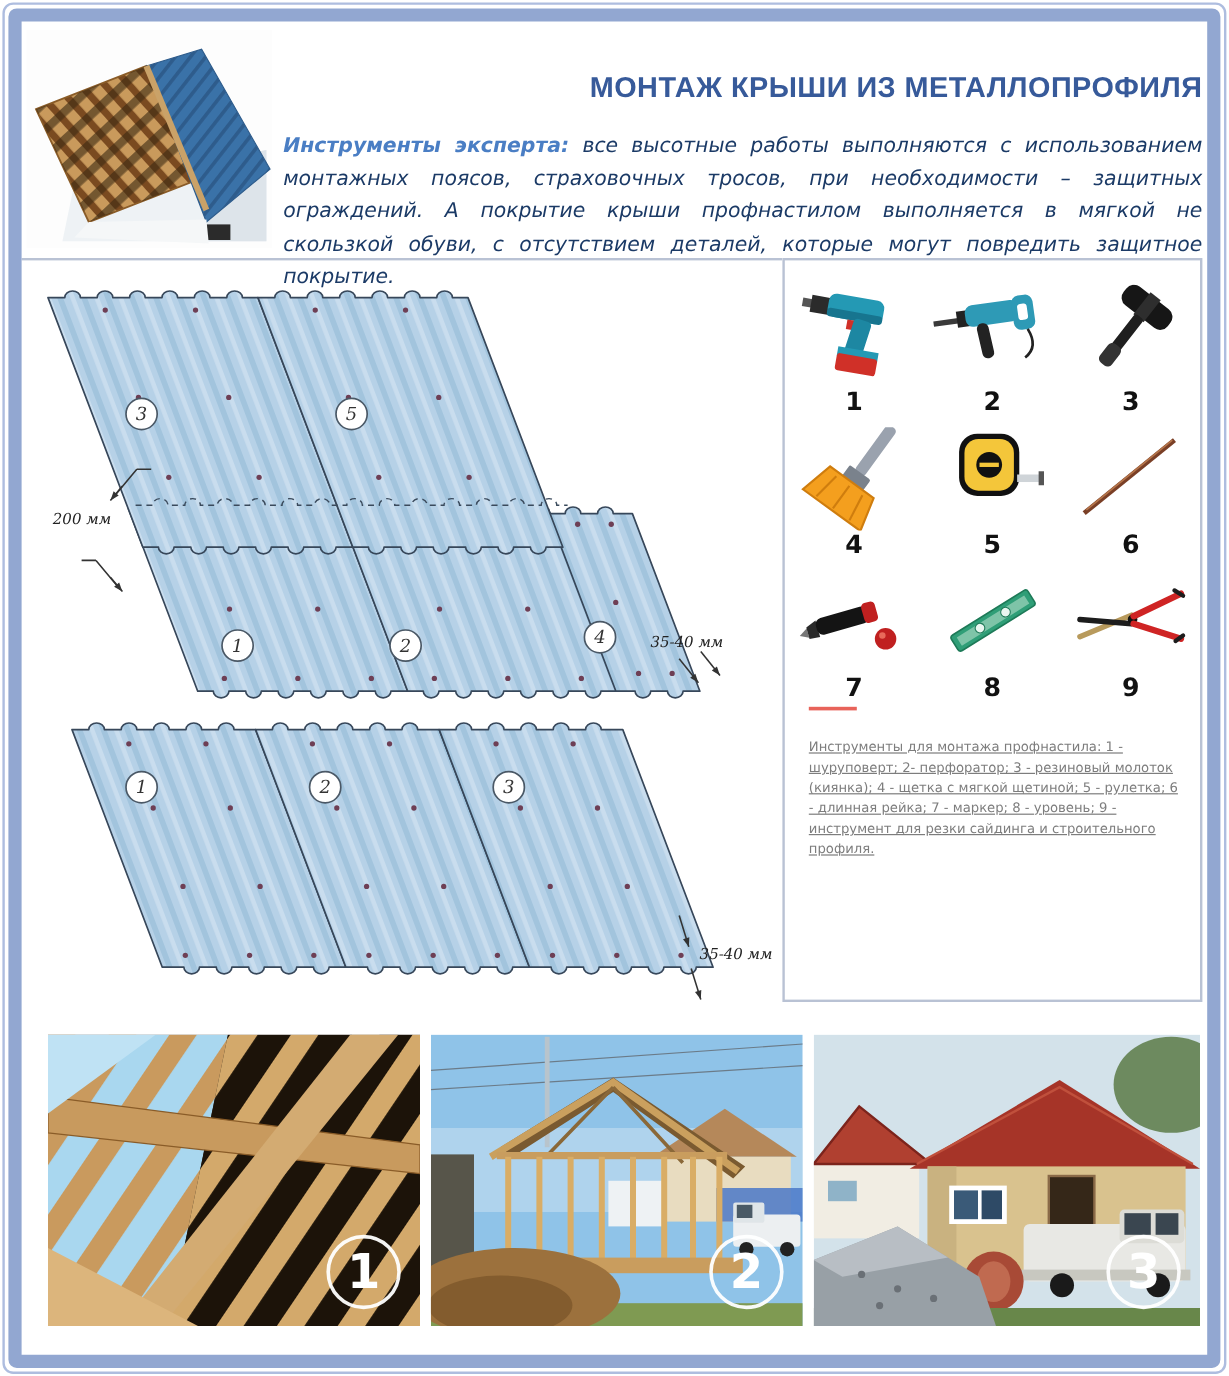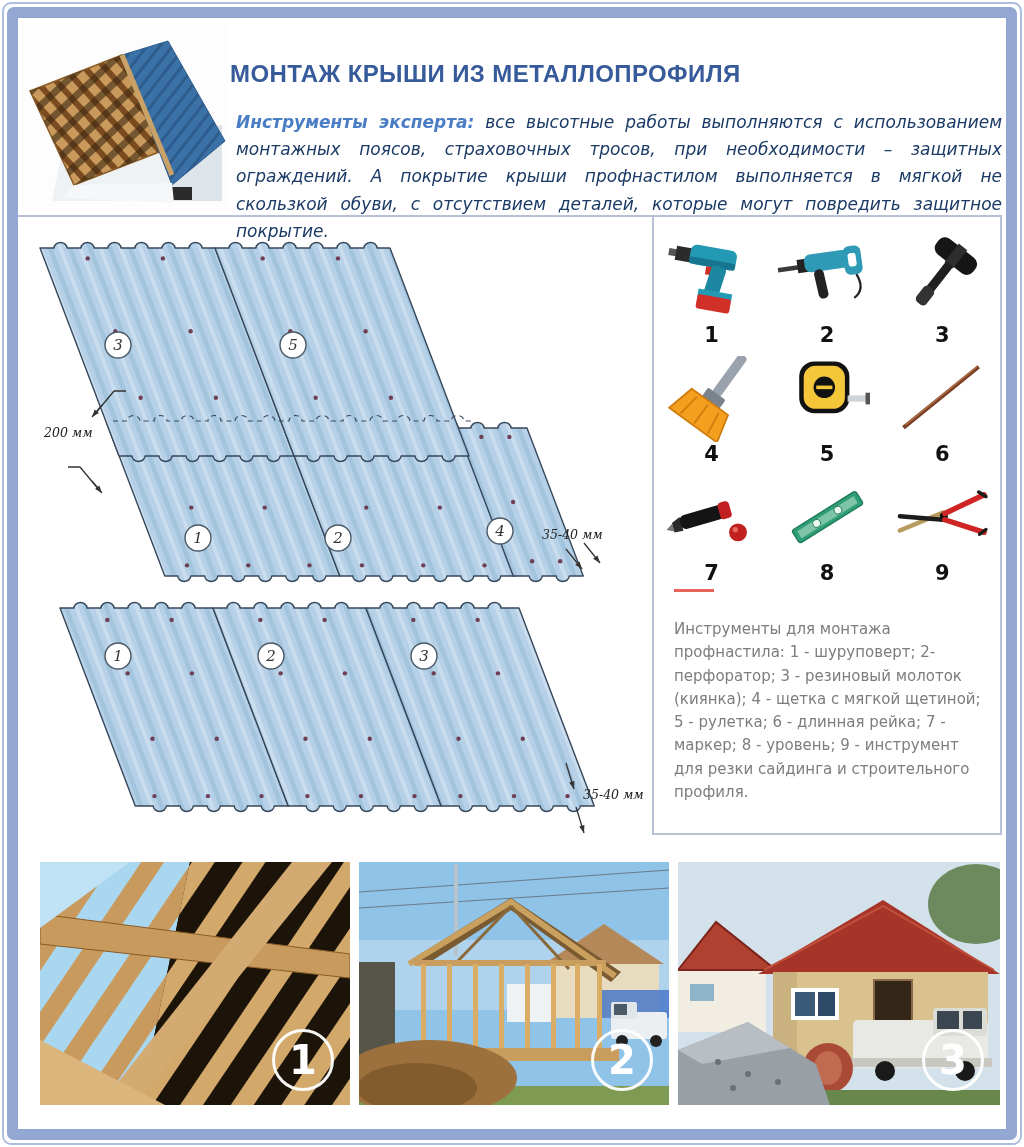--- a/index.html
+++ b/index.html
@@ -3,39 +3,39 @@
 <meta charset="utf-8">
 <style>
   html,body{margin:0;padding:0;background:#fff;}
   .page{position:relative;width:1024px;height:1147px;background:#fff;overflow:hidden;
         font-family:"DejaVu Sans",sans-serif;}
   .frame-thin{position:absolute;inset:2px;border:2px solid #aebddf;border-radius:9px;pointer-events:none;z-index:50;}
   .frame-main{position:absolute;inset:7px;border:11px solid #92a7d1;border-radius:7px;pointer-events:none;z-index:50;}
 
   
   .thumb{position:absolute;left:22px;top:25px;width:205px;height:182px;}
-  .title{position:absolute;left:230px;top:44px;width:772px;text-align:left;
+  .title{position:absolute;left:230px;top:44px;width:772px;text-align:right;
          font-family:"Liberation Sans","DejaVu Sans",sans-serif;font-weight:bold;
          font-size:24px;letter-spacing:.4px;}
   .commentary{position:absolute;left:236px;top:92px;width:766px;font-style:italic;
          font-size:17px;line-height:1.6;text-align:justify;word-spacing:3px;}
   .commentary .lbl{font-weight:bold;}
 
   
   .left-panel{position:absolute;left:18px;top:215px;width:634px;height:630px;border-top:2px solid #b9c2d4;}
   .right-panel{position:absolute;left:652px;top:215px;width:350px;height:620px;border:2px solid #b9c2d4;background:#fff;box-sizing:border-box;}
   .diagram-svg{position:absolute;left:0;top:0;}
 
   .tools-grid{position:absolute;left:0;top:10px;width:346px;display:grid;grid-template-columns:repeat(3,1fr);grid-auto-rows:119px;}
   .tool-cell{display:flex;flex-direction:column;align-items:center;justify-content:flex-end;}
   .tool-cell svg{width:104px;height:86px;}
   .tool-num{font-weight:bold;font-size:21px;color:#111;line-height:1;margin-top:2px;}
 
   .red-line{position:absolute;left:20px;top:372px;width:40px;height:3px;}
-  .tools-legend{position:absolute;left:20px;top:386px;width:308px;font-size:15px;line-height:1.55;}
+  .tools-legend{position:absolute;left:20px;top:386px;width:308px;font-size:11px;line-height:1.55;text-decoration:underline;}
 
   
   .photos{position:absolute;left:40px;top:862px;display:flex;gap:9px;}
   .photo{position:relative;width:310px;height:243px;overflow:hidden;}
   .photo.wide{width:322px;}
   .photo svg{display:block;}
   .badge{position:absolute;right:16px;bottom:14px;width:56px;height:56px;border:3px solid rgba(255,255,255,.95);
           border-radius:50%;display:flex;align-items:center;justify-content:center;
           color:#fff;font-size:40px;font-weight:bold;font-family:"DejaVu Sans",sans-serif;}
 </style>

